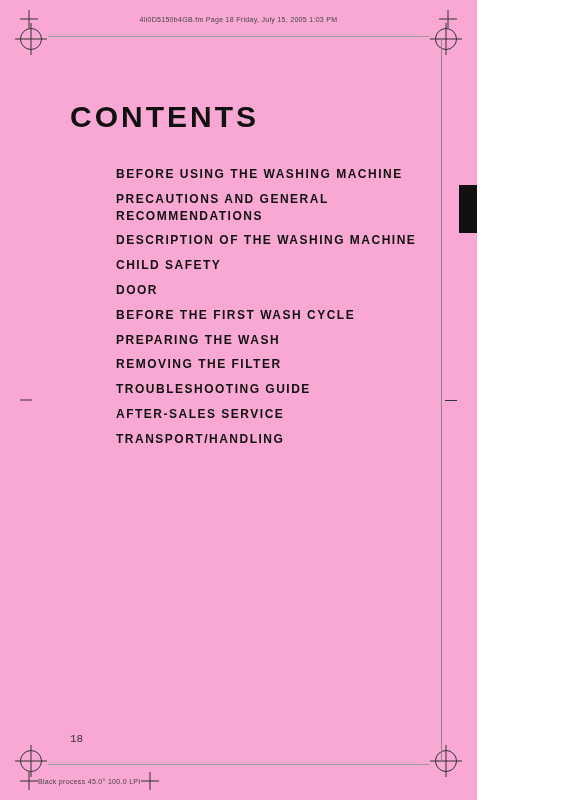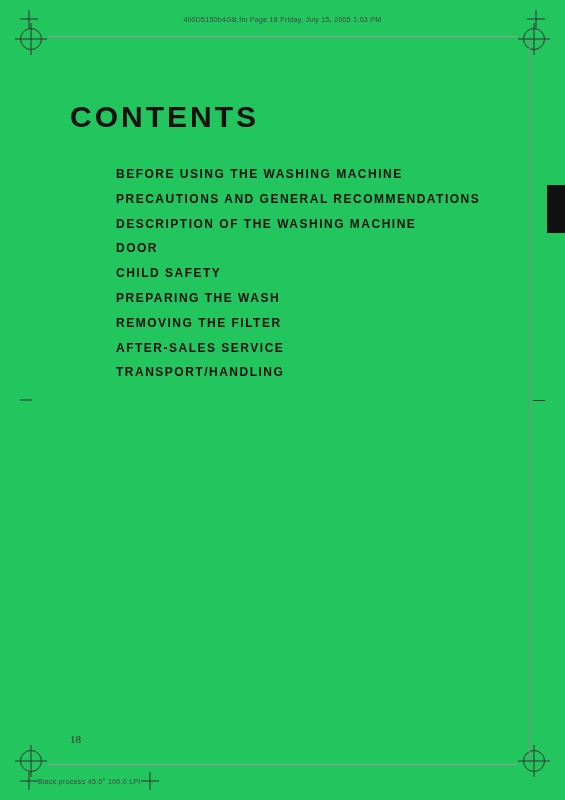--- a/index.html
+++ b/index.html
@@ -11,23 +11,23 @@
     body {
       width: 565px;
       height: 800px;
       background: #fff;
       font-family: Arial, Helvetica, sans-serif;
       position: relative;
       overflow: hidden;
     }
 
     .page-container {
-      width: 565px;
+      width: 477px;
       height: 800px;
-      background: #22c55e;
+      background: #f9a8d4;
       position: relative;
     }
 
     
     .top-bar {
       position: absolute;
       top: 8px;
       left: 0;
       right: 0;
       display: flex;
@@ -204,21 +204,21 @@
       padding-left: 46px;
     }
 
     
     .page-number {
       position: absolute;
       bottom: 55px;
       left: 70px;
       font-size: 11px;
       color: #333;
-      font-family: Liberation Serif, serif;
+      font-family: Liberation Mono, monospace;
     }
 
     
     .bottom-bar {
       position: absolute;
       bottom: 8px;
       left: 0;
       right: 0;
       display: flex;
       align-items: center;
@@ -286,24 +286,26 @@
 
   <div class="right-register"></div>
 
   <div class="main-content">
     <h1 class="page-title">CONTENTS</h1>
 
     <ul class="toc-list">
     <li class="toc-item">BEFORE USING THE WASHING MACHINE</li>
         <li class="toc-item">PRECAUTIONS AND GENERAL RECOMMENDATIONS</li>
         <li class="toc-item">DESCRIPTION OF THE WASHING MACHINE</li>
+        <li class="toc-item">CHILD SAFETY</li>
         <li class="toc-item">DOOR</li>
-        <li class="toc-item">CHILD SAFETY</li>
+        <li class="toc-item">BEFORE THE FIRST WASH CYCLE</li>
         <li class="toc-item">PREPARING THE WASH</li>
         <li class="toc-item">REMOVING THE FILTER</li>
+        <li class="toc-item">TROUBLESHOOTING GUIDE</li>
         <li class="toc-item">AFTER-SALES SERVICE</li>
         <li class="toc-item">TRANSPORT/HANDLING</li>
       </ul>
   </div>
 
   <div class="page-number">18</div>
 
   <div class="bottom-hline"></div>
 
   <div class="bottom-bar">

